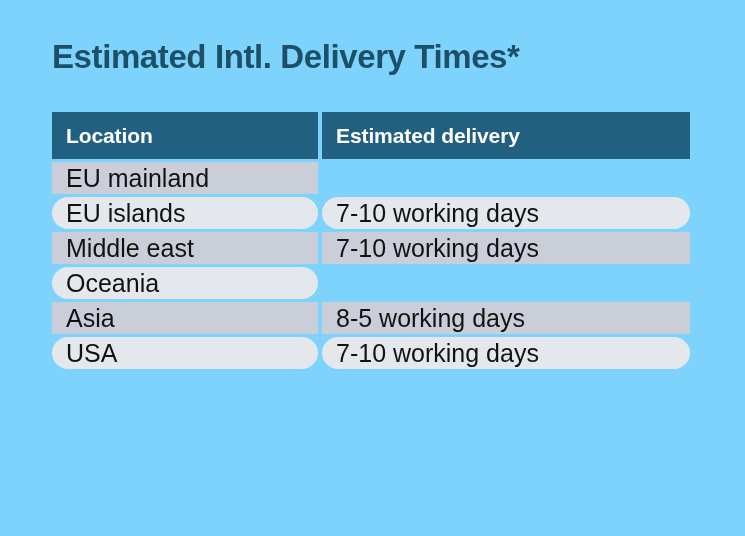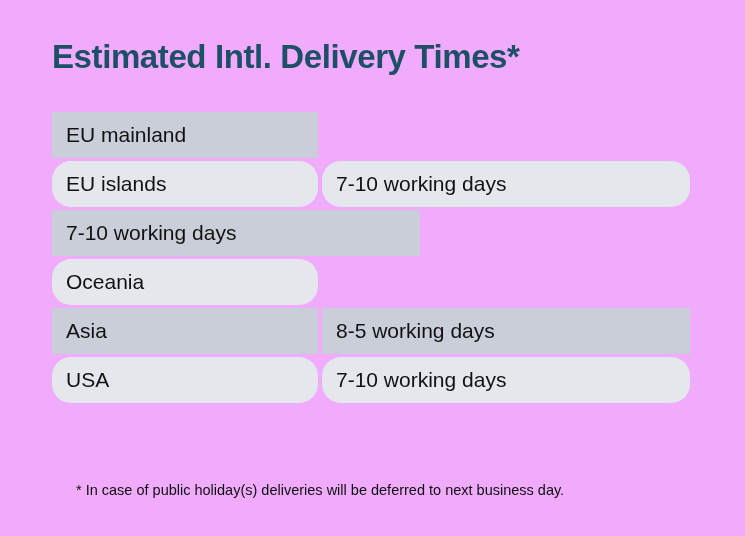--- a/index.html
+++ b/index.html
@@ -13,21 +13,21 @@
     background: #ffffff;
     font-family: "Liberation Sans", sans-serif;
     overflow: hidden;
     position: relative;
     -webkit-font-smoothing: antialiased;
   }
 
   .page {
     position: absolute;
     inset: 0;
-    background: #f0abfc;
+    background: #7dd3fc;
   }
 
   
   .page-title {
     position: absolute;
     left: 52px;
     top: 36px;
     font-size: 33px;
     line-height: 42px;
     font-weight: 700;
@@ -48,23 +48,23 @@
     display: flex;
     width: 100%;
     margin-bottom: 3px;
   }
   .row:last-child { margin-bottom: 0; text-align: center; }
 
   .cell {
     box-sizing: border-box;
     display: flex;
     align-items: center;
-    height: 46px;
+    height: 32px;
     padding: 0 12px 0 14px;
-    font-size: 21px;
+    font-size: 25px;
     line-height: 24px;
     color: #121212;
     overflow: hidden;
     white-space: nowrap;
   }
 
   .cell.col-location {
     width: 266px;
     flex: 0 0 266px;
     margin-right: 4px;
@@ -101,45 +101,49 @@
 </style>
 </head>
 <body>
 
 <div class="page">
 
   <div class="page-title">Estimated Intl. Delivery Times*</div>
 
   <div class="table">
 
+    <div class="row row-header">
+      <div class="cell col-location">Location</div>
+      <div class="cell col-delivery">Estimated delivery</div>
+    </div>
 
     <div class="row row-body stripe-dark">
       <div class="cell col-location">EU mainland</div>
     </div>
 
     <div class="row row-body stripe-light">
       <div class="cell col-location">EU islands</div>
       <div class="cell col-delivery">7-10 working days</div>
     </div>
 
     <div class="row row-body stripe-dark">
+      <div class="cell col-location">Middle east</div>
       <div class="cell col-delivery">7-10 working days</div>
     </div>
 
     <div class="row row-body stripe-light">
       <div class="cell col-location">Oceania</div>
     </div>
 
     <div class="row row-body stripe-dark">
       <div class="cell col-location">Asia</div>
       <div class="cell col-delivery">8-5 working days</div>
     </div>
 
     <div class="row row-body stripe-light">
       <div class="cell col-location">USA</div>
       <div class="cell col-delivery">7-10 working days</div>
     </div>
 
   </div>
 
-  <div class="footnote">* In case of public holiday(s) deliveries will be deferred to next business day.</div>
 
 </div>
 
 </body></html>

